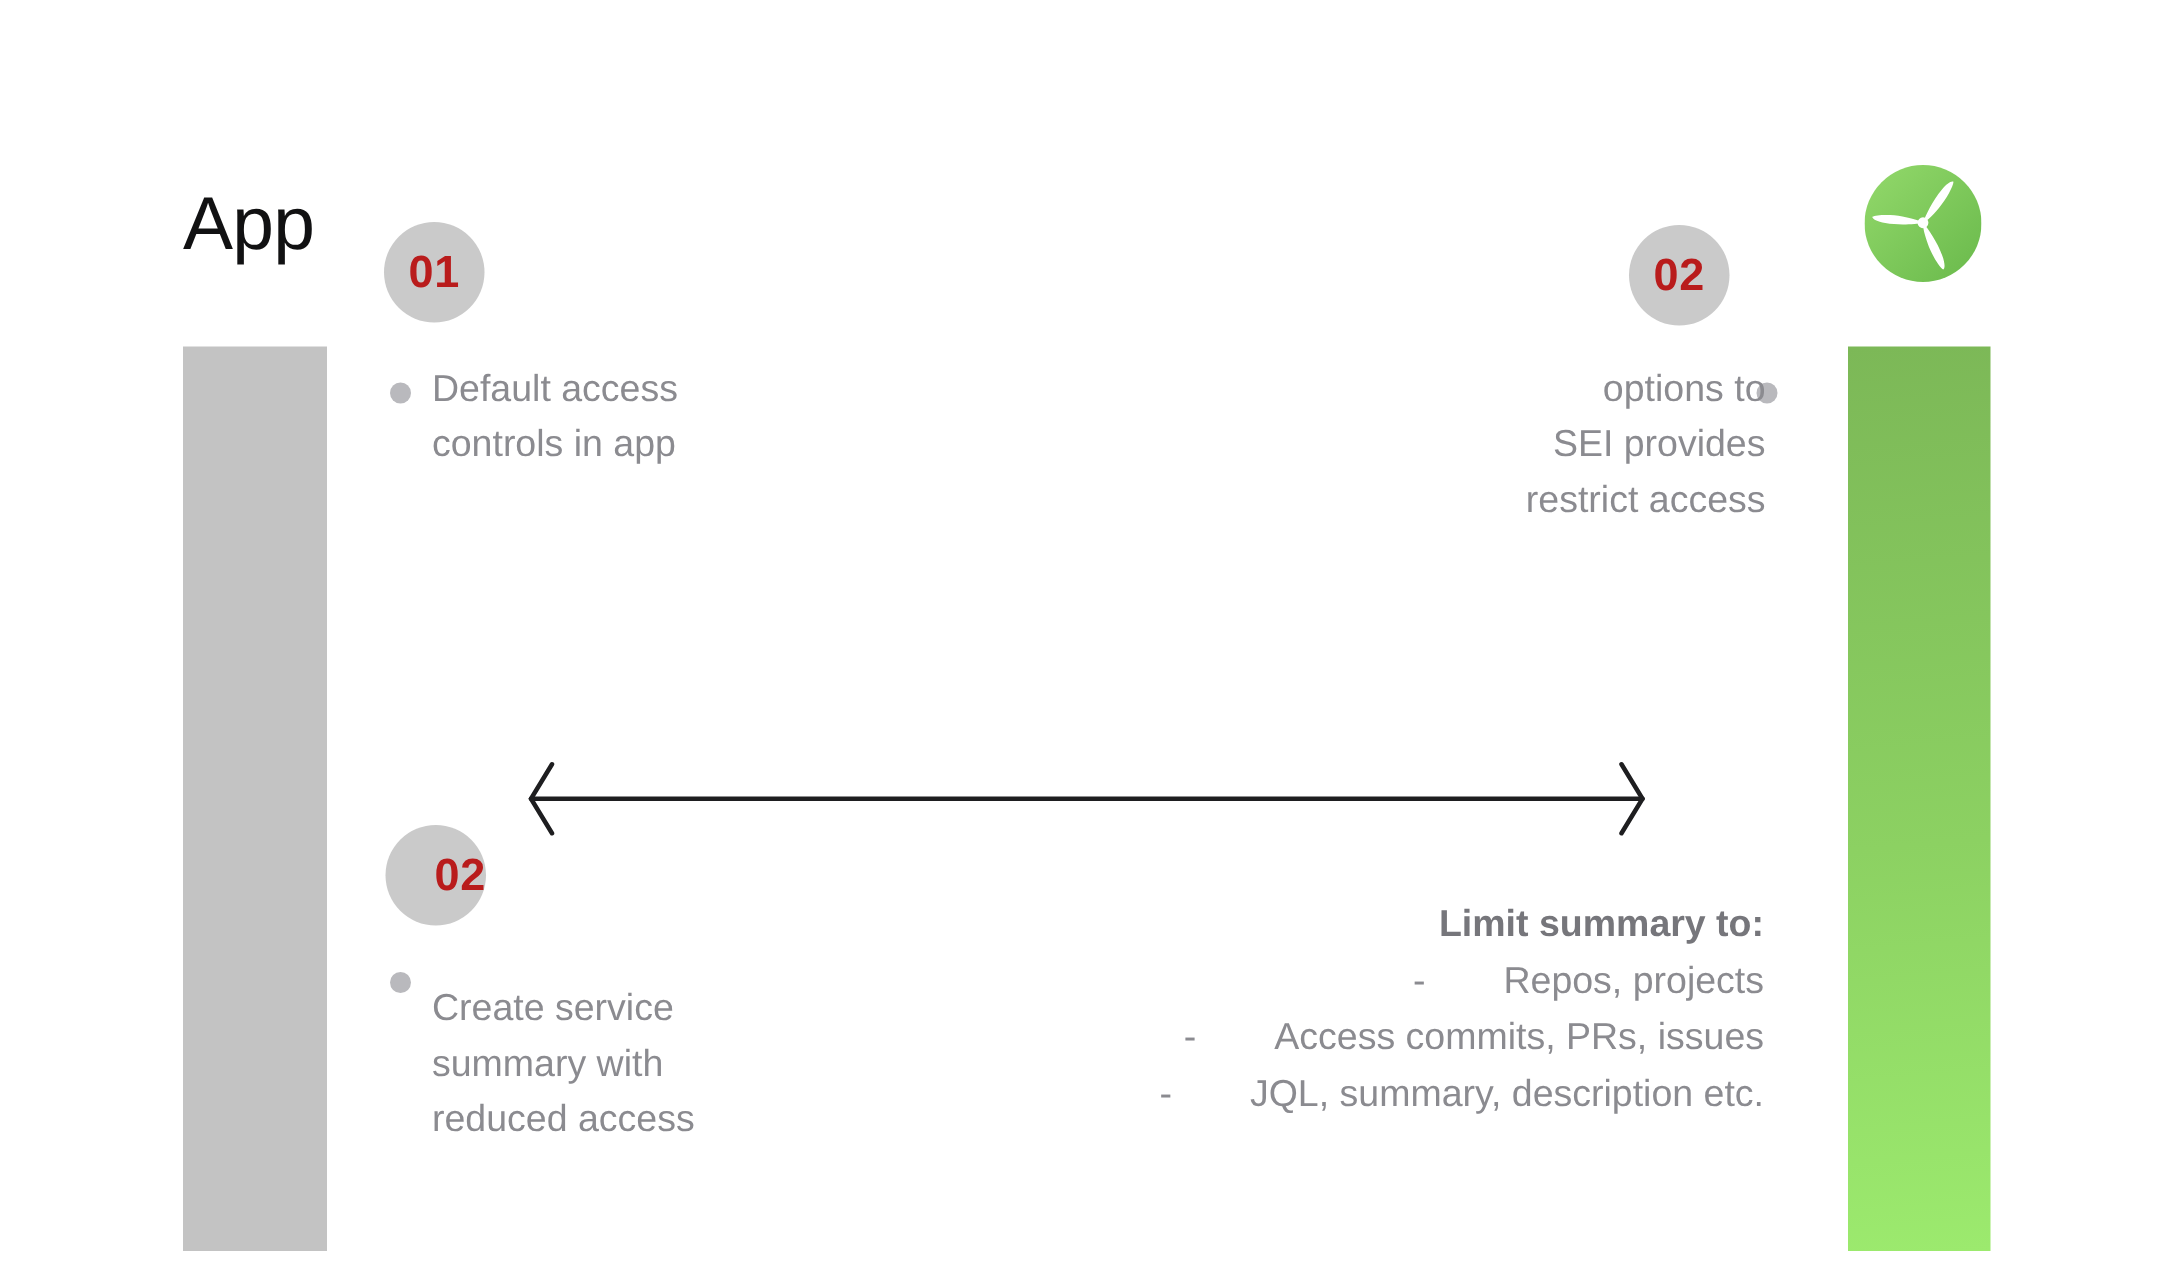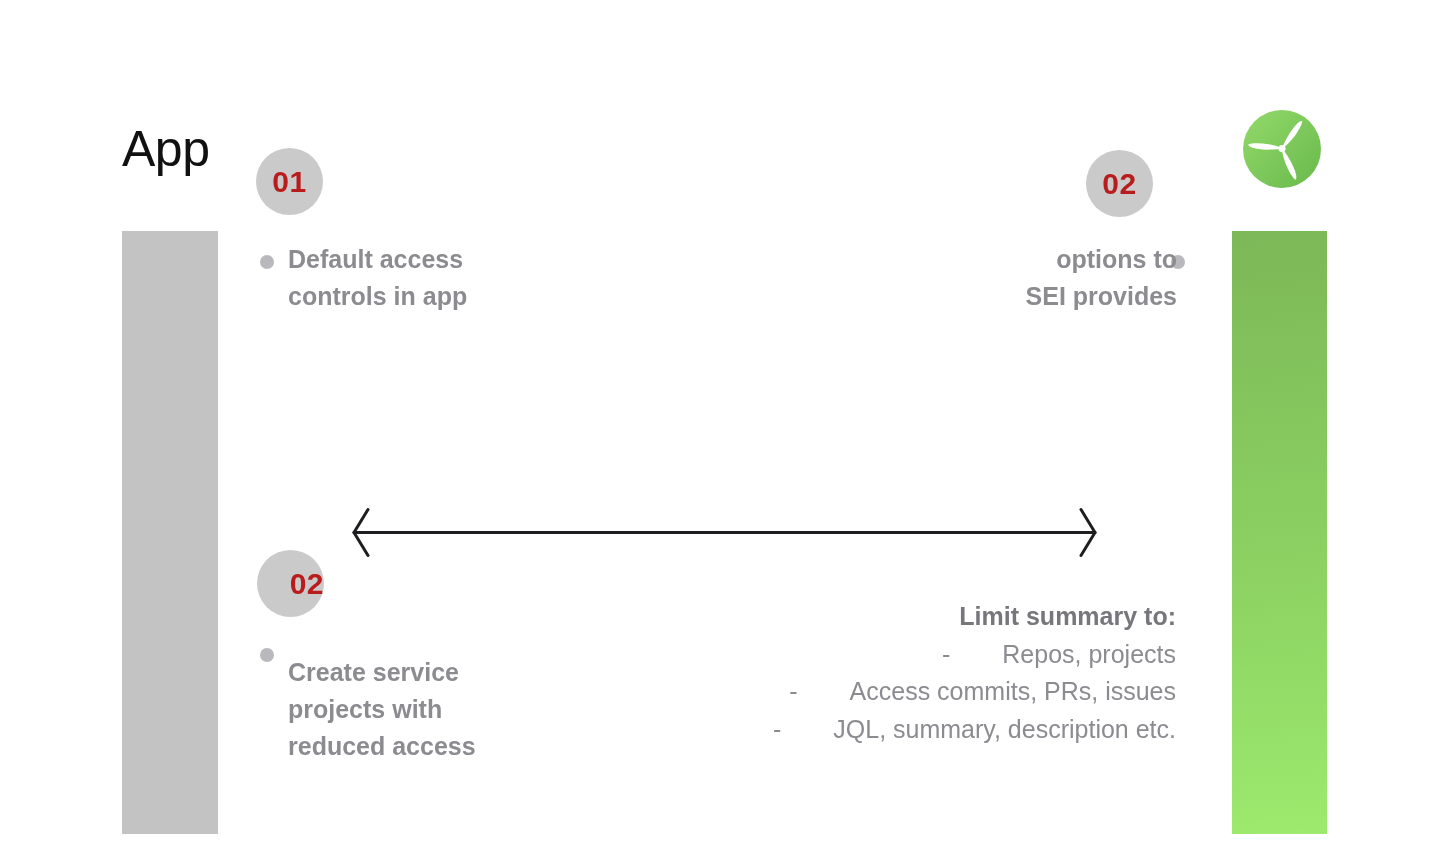--- a/index.html
+++ b/index.html
@@ -37,21 +37,21 @@
   .bullet {
     position: absolute; width: 14px; height: 14px; border-radius: 50%;
     background: #b9b9bd;
   }
   .bullet-1 { left: 260px; top: 255px; }
   .bullet-2 { left: 260px; top: 648px; }
   .bullet-3 { left: 1171px; top: 255px; }
 
   .step-text {
     position: absolute; font-size: 25px; line-height: 37px; color: #8b8b90;
-    font-weight: 700;
+    font-weight: 400;
   }
   .step-text.align-right { text-align: right; }
   .text-1 { left: 288px; top: 241px; }
   .text-2 { left: 288px; top: 654px; }
   .text-3 { right: 291px; top: 241px; }
 
   .arrow-wrap { position: absolute; left: 343px; top: 504px; width: 760px; height: 58px; }
 
   .limit-block {
     position: absolute; right: 292px; top: 598px;
@@ -105,27 +105,28 @@
   <div class="bullet bullet-2"></div>
   <div class="bullet bullet-3"></div>
 
   <div class="step-text text-1">
     <div>Default access</div>
     <div>controls in app</div>
   </div>
 
   <div class="step-text text-2">
     <div>Create service</div>
-    <div>projects with</div>
+    <div>summary with</div>
     <div>reduced access</div>
   </div>
 
   <div class="step-text text-3 align-right">
     <div>options to</div>
     <div>SEI provides</div>
+    <div>restrict access</div>
   </div>
 
   <div class="arrow-wrap">
     <svg width="760" height="58" viewBox="0 0 760 58">
       <g stroke="#1e1e20" stroke-width="3" fill="none" stroke-linecap="round">
         <line x1="11" y1="28.5" x2="752" y2="28.5"></line>
         <polyline points="25,5.5 11,28.5 25,51.5"></polyline>
         <polyline points="738,5.5 752,28.5 738,51.5"></polyline>
       </g>
     </svg>

